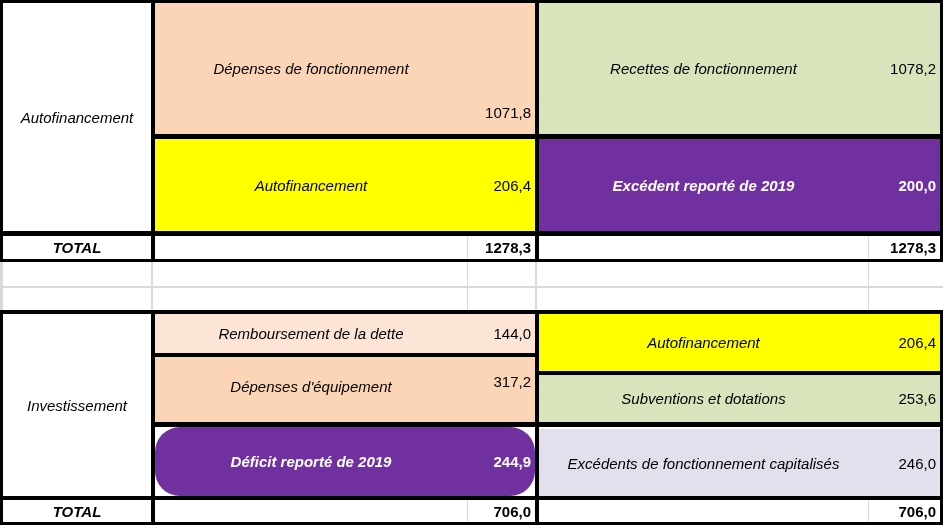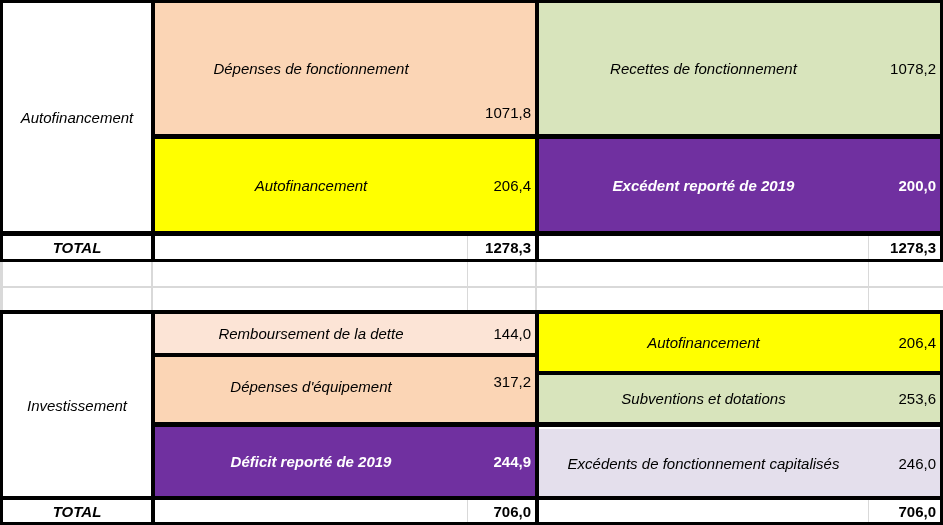--- a/index.html
+++ b/index.html
@@ -82,21 +82,21 @@
 
 <div class="cell" style="left:155px;top:357px;width:380px;height:65px;background:#fbd5b5;">
   <div class="cell lbl" style="left:0;top:0;width:312px;height:65px;">
     <span style="position:relative;top:-8px;margin-top:9px;">Dépenses d'équipement</span>
   </div>
   <div class="cell val" style="left:312px;top:0;width:68px;height:65px;">
     <span style="position:relative;top:-8px;">317,2</span>
   </div>
 </div>
 
-<div class="cell bold white" style="left:155px;top:427px;width:380px;height:69px;background:#7030a0;">
+<div class="cell bold white" style="left:155px;top:427px;width:380px;height:69px;background:#7030a0;border-radius:25px;">
   <div class="cell lbl" style="left:0;top:0;width:312px;height:69px;">
     <span>Déficit reporté de 2019</span>
   </div>
   <div class="cell val" style="left:312px;top:0;width:68px;height:69px;">
     <span>244,9</span>
   </div>
 </div>
 
 <div class="cell" style="left:539px;top:314px;width:401px;height:57px;background:#ffff00;">
   <div class="cell lbl" style="left:0;top:0;width:329px;height:57px;">

